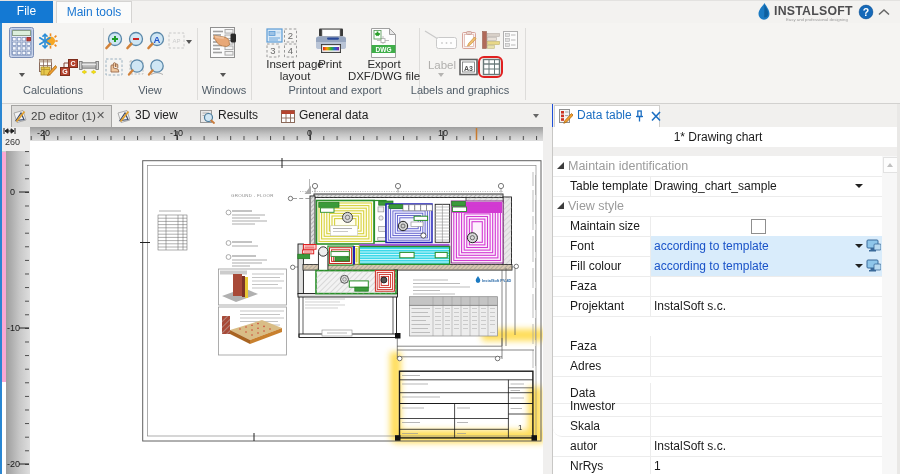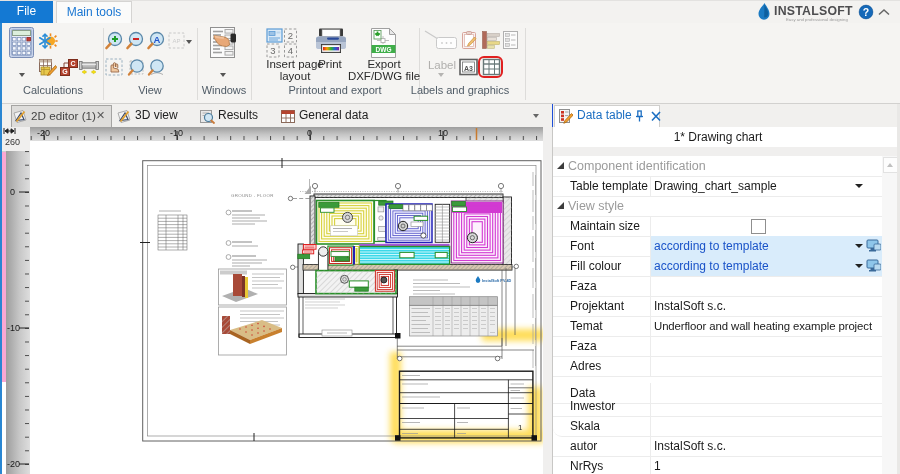--- a/index.html
+++ b/index.html
@@ -900,21 +900,21 @@
   </div>
   <div id="panel">
 
     <div class="abs" style="left:0;top:0;width:348px;height:20px;border-bottom:1px solid #e4e4e4;">
       <div style="position:absolute;left:0;width:330px;text-align:center;top:3px;font-size:12px;color:#1a1a1a;">1* Drawing chart</div>
     </div>
     <div class="abs" style="left:0;top:20px;width:348px;height:9px;background:#f0efee;"></div>
 
     <div class="row" style="top:29px;">
         <div class="tri"></div>
-        <div class="rlabel grp" style="left:15px;">Component identification</div>
+        <div class="rlabel grp" style="left:15px;">Maintain identification</div>
       </div>
     <div class="row" style="top:49px;text-align:right;">
         <div class="vline"></div>
         <div class="rlabel">Table template</div>
         <div class="rval">Drawing_chart_sample</div>
       <div class="dd2" style="left:302px;top:8px;"></div>
       </div>
     <div class="row" style="top:69px;">
         <div class="tri"></div>
         <div class="rlabel grp" style="left:15px;">View style</div>
@@ -952,25 +952,20 @@
       </div>
     <div class="row" style="top:149px;">
         <div class="vline"></div>
         <div class="rlabel">Faza</div>
       </div>
     <div class="row" style="top:169px;text-align:center;">
         <div class="vline"></div>
         <div class="rlabel">Projektant</div>
         <div class="rval">InstalSoft s.c.</div>
       </div>
-    <div class="row" style="top:189px;">
-        <div class="vline"></div>
-        <div class="rlabel">Temat</div>
-        <div class="rval" style="font-size:11.4px;letter-spacing:-0.1px;top:4px;">Underfloor and wall heating example project</div>
-      </div>
     <div class="row" style="top:209px;">
         <div class="vline"></div>
         <div class="rlabel">Faza</div>
       </div>
     <div class="row" style="top:229px;">
         <div class="vline"></div>
         <div class="rlabel">Adres</div>
       </div>
     <div class="row" style="top:256px;">
         <div class="vline"></div>

